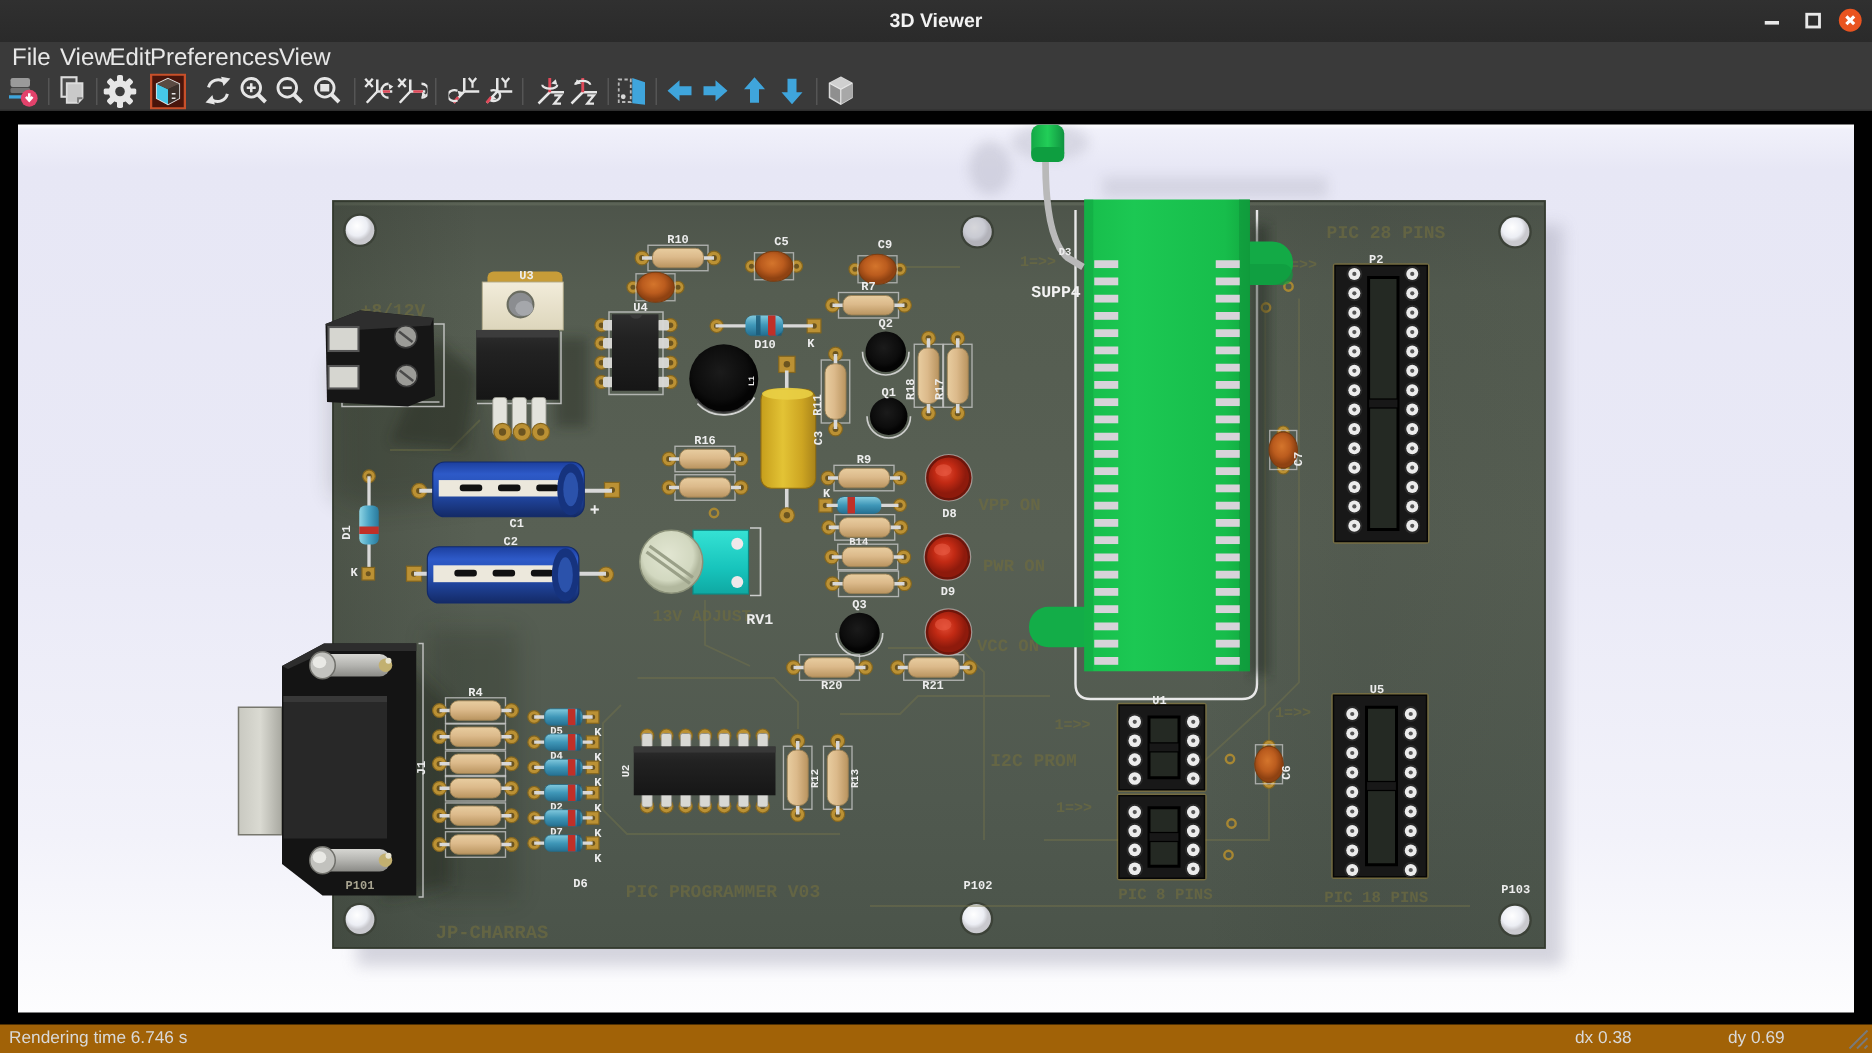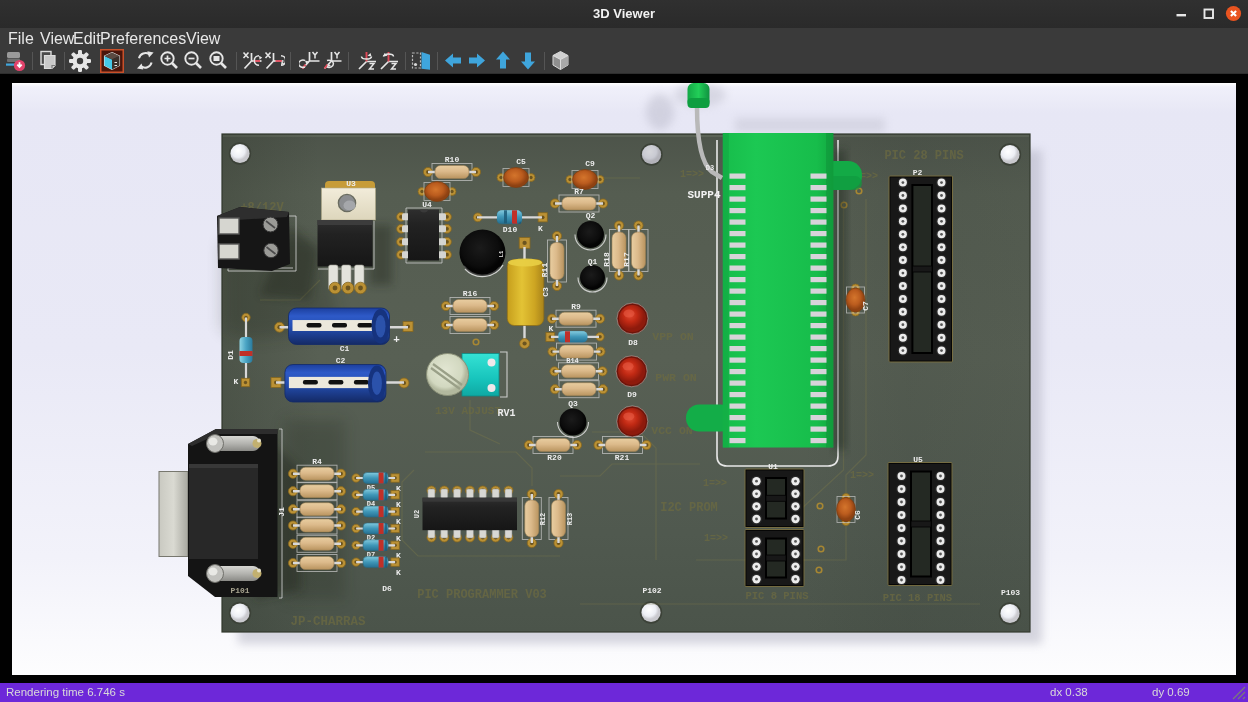--- a/index.html
+++ b/index.html
@@ -3,21 +3,21 @@
 * { margin:0; padding:0; box-sizing:border-box; }
 body { width:1248px; height:702px; overflow:hidden; font-family:"Liberation Sans",sans-serif; background:#000; position:relative; }
 #title { position:absolute; left:0; top:0; width:1248px; height:28px; background:linear-gradient(#303030,#2a2a2a); }
 #title .t { position:absolute; left:0; right:0; top:6px; text-align:center; color:#f2f2f2; font-size:13px; font-weight:bold; }
 #menu { position:absolute; left:0; top:28px; width:1248px; height:20px; background:#3a3a3a; color:#e8e8e8; font-size:16px; }
 #menu span { position:absolute; top:2px; }
 #tbar { position:absolute; left:0; top:48px; width:1248px; height:26px; background:#3a3a3a; border-bottom:1px solid #2e2e2e; }
 #main { position:absolute; left:0; top:74px; width:1248px; height:609px; background:#010101; }
 #vp { position:absolute; left:12px; top:9px; width:1224px; height:592px;
   background:linear-gradient(180deg,#ffffff 0px,#f0f0fa 4px,#e7e7f5 30px,#e9e9f6 45%,#f2f2fa 80%,#fdfdfe 100%); }
-#status { position:absolute; left:0; top:683px; width:1248px; height:19px; background:#6d28d9; color:#d9d9d9; font-size:11.5px;padding-left:48px; }
+#status { position:absolute; left:0; top:683px; width:1248px; height:19px; background:#a16207; color:#d9d9d9; font-size:11.5px;padding-left:48px; }
 .grip { position:absolute; right:2px; top:686px; width:14px; height:14px; }
 </style></head><body>
 <div id="title">
     <div class="t">3D Viewer</div>
 <svg style="position:absolute;left:1172px;top:0" width="76" height="28">
 <rect x="4.5" y="14" width="9.5" height="2.4" fill="#e8e8e8"></rect>
 <rect x="32.5" y="9.5" width="8.5" height="8.5" fill="none" stroke="#e8e8e8" stroke-width="1.9"></rect>
 <circle cx="61.5" cy="13.5" r="7.6" fill="#e95420"></circle>
 <path d="M58.9 10.9 L64.1 16.1 M64.1 10.9 L58.9 16.1" stroke="#fff" stroke-width="2.1"></path>
 </svg>

